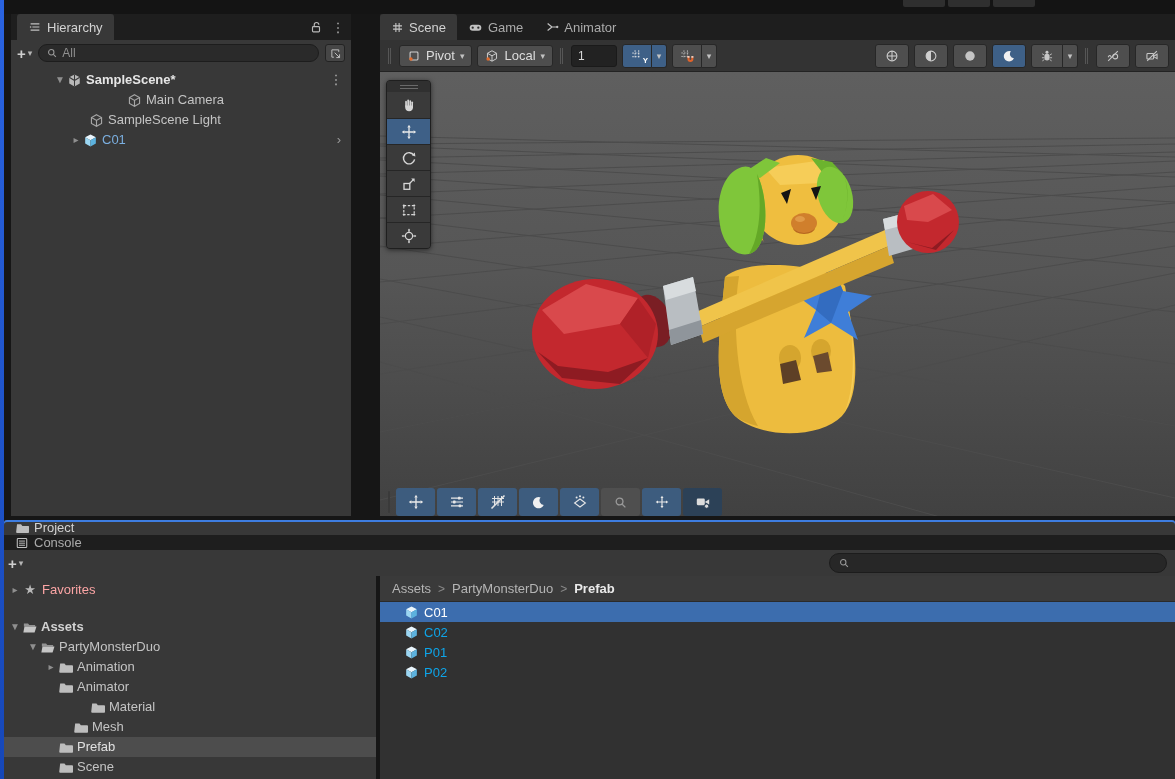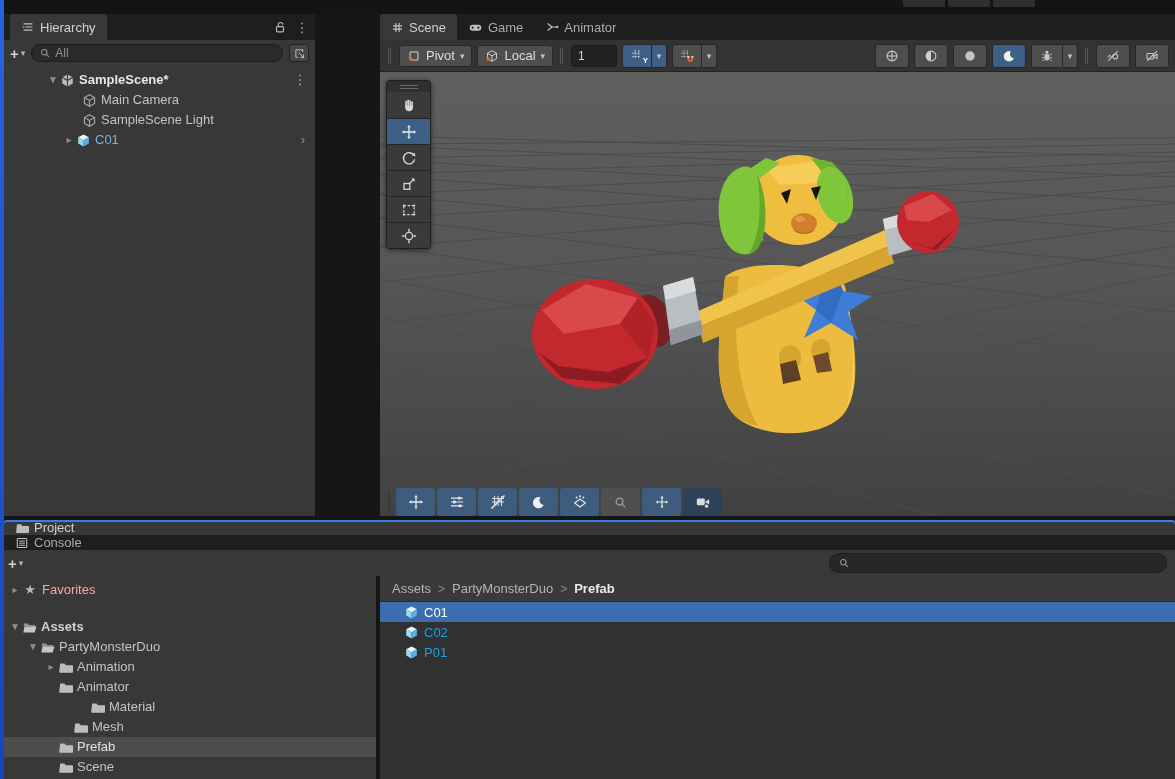--- a/index.html
+++ b/index.html
@@ -23,21 +23,21 @@
   .top-stub { position:absolute; top:0; height:7px; width:42px; background:#2f2f2f; border-radius:0 0 2px 2px; }
 
   
   .panel { background:#383838; }
   .tabs-row { height:26px; background:#1e1e1e; display:flex; align-items:stretch; position:relative; }
   .tab { display:flex; align-items:center; gap:5px; padding:0 11px; color:#ababab; cursor:pointer; position:relative; }
   .tab.active { background:#383838; color:#d2d2d2; border-radius:3px 3px 0 0; }
   .tab-label { font-size:13px; }
 
   
-  .hierarchy-panel { left:4px; top:14px; width:311px; height:502px; }
+  .hierarchy-panel { left:11px; top:14px; width:340px; height:502px; }
   .panel-head-icons { position:absolute; right:6px; top:0; height:26px; display:flex; align-items:center; gap:8px; }
   .hier-toolbar { height:26px; display:flex; align-items:center; padding:0 6px; gap:6px; }
   .add-btn { display:flex; align-items:center; color:#cfcfcf; cursor:pointer; }
   .add-plus { font-size:15px; font-weight:bold; }
   .add-caret { font-size:9px; color:#b5b5b5; margin-left:2px; }
   .search-pill { flex:1; height:18px; background:#2a2a2a; border:1px solid #1d1d1d; border-radius:9px; display:flex; align-items:center; padding:0 7px; gap:4px; }
   .search-pill input { flex:1; background:transparent; border:none; outline:none; color:#cfcfcf; font-size:12px; font-family:"Liberation Sans",sans-serif; min-width:0; }
   .search-pill input::placeholder { color:#909090; }
   .sq-mini { width:20px; height:18px; background:#464646; border:1px solid #232323; border-radius:3px; display:flex; align-items:center; justify-content:center; cursor:pointer; }
   .hier-tree { padding-top:4px; }
@@ -368,21 +368,21 @@
   <div class="hier-tree">
     <div class="row" style="padding-left:42px">
       <span class="caret">▼</span>
       <svg class="ic" width="15" height="15">
           <use href="#i-unity"></use>
         </svg>
       <span class="scene-name">SampleScene*</span>
       <span class="flex-sp"></span>
       <span class="kebab" style="margin-right:8px">⋮</span>
     </div>
-    <div class="row" style="padding-left:78px">
+    <div class="row" style="padding-left:116px">
       <svg class="ic" width="15" height="15">
           <use href="#i-gocube"></use>
         </svg>
       <span class="tree-label">Main Camera</span>
     </div>
     <div class="row" style="padding-left:78px">
       <svg class="ic" width="15" height="15">
           <use href="#i-gocube"></use>
         </svg>
       <span class="tree-label">SampleScene Light</span>
@@ -783,15 +783,21 @@
             <use href="#i-prefab"></use>
           </svg>
         <span class="file-label">C02</span>
       </div>
       <div class="file-row">
         <svg class="ic" width="15" height="15">
             <use href="#i-prefab"></use>
           </svg>
         <span class="file-label">P01</span>
       </div>
+      <div class="file-row">
+        <svg class="ic" width="15" height="15">
+            <use href="#i-prefab"></use>
+          </svg>
+        <span class="file-label">P02</span>
+      </div>
     </div>
   </div>
 </section>
 
 </body></html>

